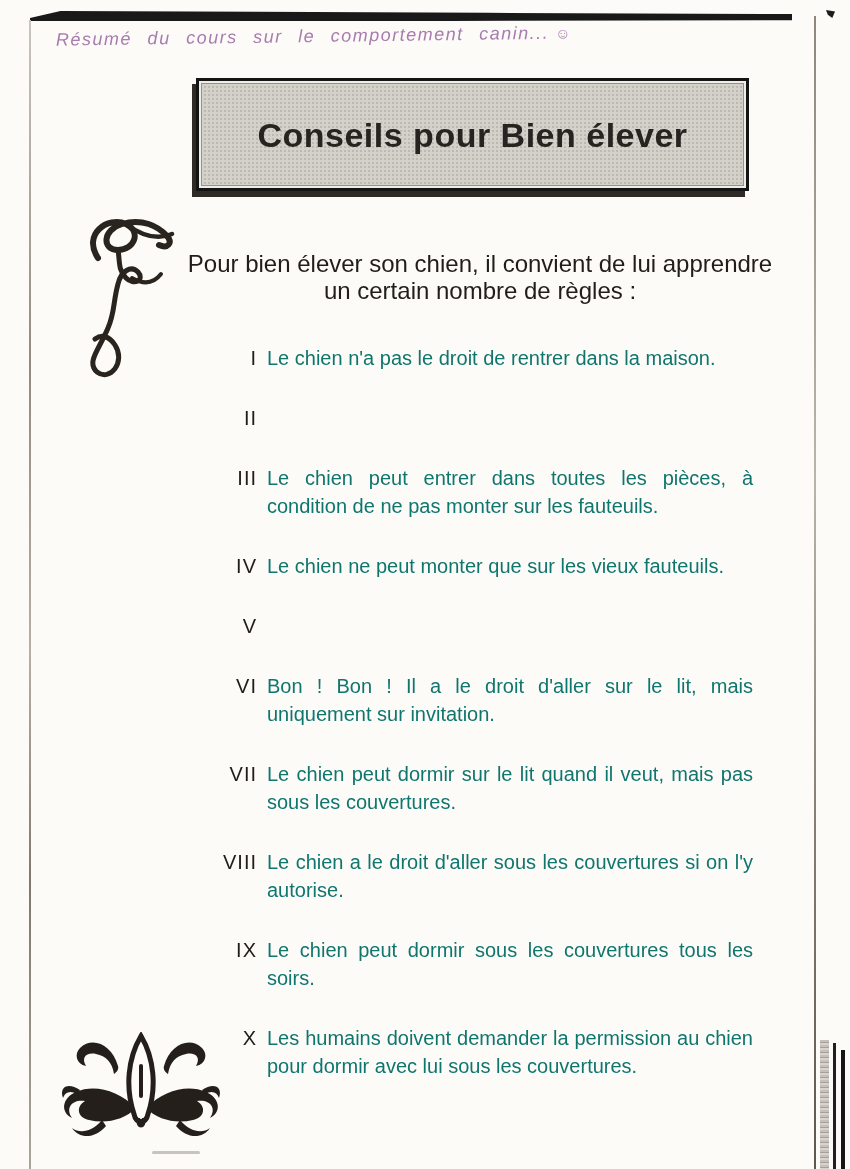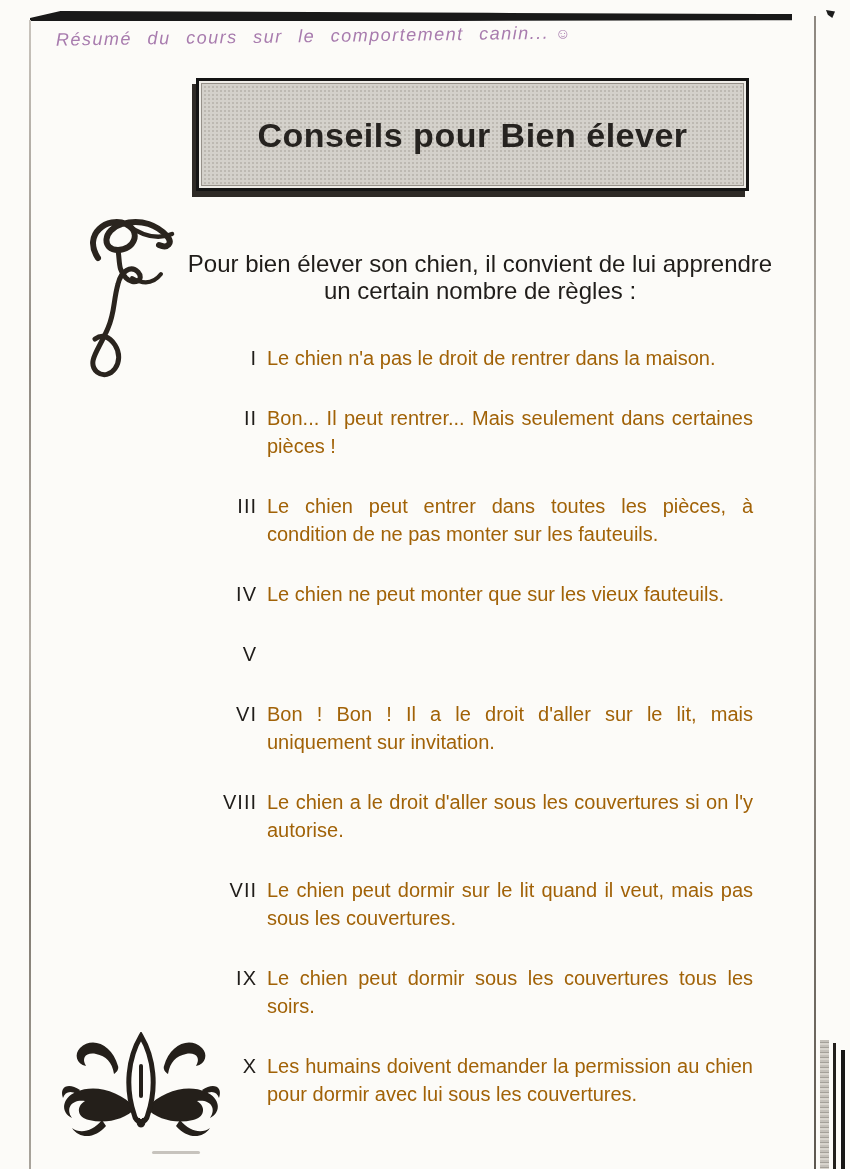--- a/index.html
+++ b/index.html
@@ -95,21 +95,21 @@
     margin-bottom: 32px;
   }
   .rule:last-child { margin-bottom: 0; }
   .rule-numeral {
     flex: 0 0 52px; text-align: right; padding-right: 10px;
     font-size: 20px; line-height: 28px; color: #201d1a;
     letter-spacing: 1px;
   }
   .rule-text {
     flex: 1 1 auto; width: 486px;
-    font-size: 20px; line-height: 28px; color: #a16207;
+    font-size: 20px; line-height: 28px; color: #0f766e;
     text-align: justify; text-align-last: left;
   }
 </style>
 </head>
 <body>
 
 <div class="scan-top-band"></div>
 <div class="scan-left-line"></div>
 <div class="scan-right-line"></div>
 <div class="scan-corner-tick"></div>
@@ -137,44 +137,43 @@
 
 <div class="intro">Pour bien élever son chien, il convient de lui apprendre un certain nombre de règles :</div>
 
 <div class="rules">
   <div class="rule">
     <div class="rule-numeral">I</div>
     <div class="rule-text">Le chien n'a pas le droit de rentrer dans la maison.</div>
   </div>
   <div class="rule">
     <div class="rule-numeral">II</div>
-    <div class="rule-text">Bon... Il peut rentrer... Mais seulement dans certaines pièces !</div>
   </div>
   <div class="rule">
     <div class="rule-numeral">III</div>
     <div class="rule-text">Le chien peut entrer dans toutes les pièces, à condition de ne pas monter sur les fauteuils.</div>
   </div>
   <div class="rule">
     <div class="rule-numeral">IV</div>
     <div class="rule-text">Le chien ne peut monter que sur les vieux fauteuils.</div>
   </div>
   <div class="rule">
     <div class="rule-numeral">V</div>
   </div>
   <div class="rule">
     <div class="rule-numeral">VI</div>
     <div class="rule-text">Bon ! Bon ! Il a le droit d'aller sur le lit, mais uniquement sur invitation.</div>
   </div>
   <div class="rule">
+    <div class="rule-numeral">VII</div>
+    <div class="rule-text">Le chien peut dormir sur le lit quand il veut, mais pas sous les couvertures.</div>
+  </div>
+  <div class="rule">
     <div class="rule-numeral">VIII</div>
     <div class="rule-text">Le chien a le droit d'aller sous les couvertures si on l'y autorise.</div>
-  </div>
-  <div class="rule">
-    <div class="rule-numeral">VII</div>
-    <div class="rule-text">Le chien peut dormir sur le lit quand il veut, mais pas sous les couvertures.</div>
   </div>
   <div class="rule">
     <div class="rule-numeral">IX</div>
     <div class="rule-text">Le chien peut dormir sous les couvertures tous les soirs.</div>
   </div>
   <div class="rule">
     <div class="rule-numeral">X</div>
     <div class="rule-text">Les humains doivent demander la permission au chien pour dormir avec lui sous les couvertures.</div>
   </div>
 </div>

